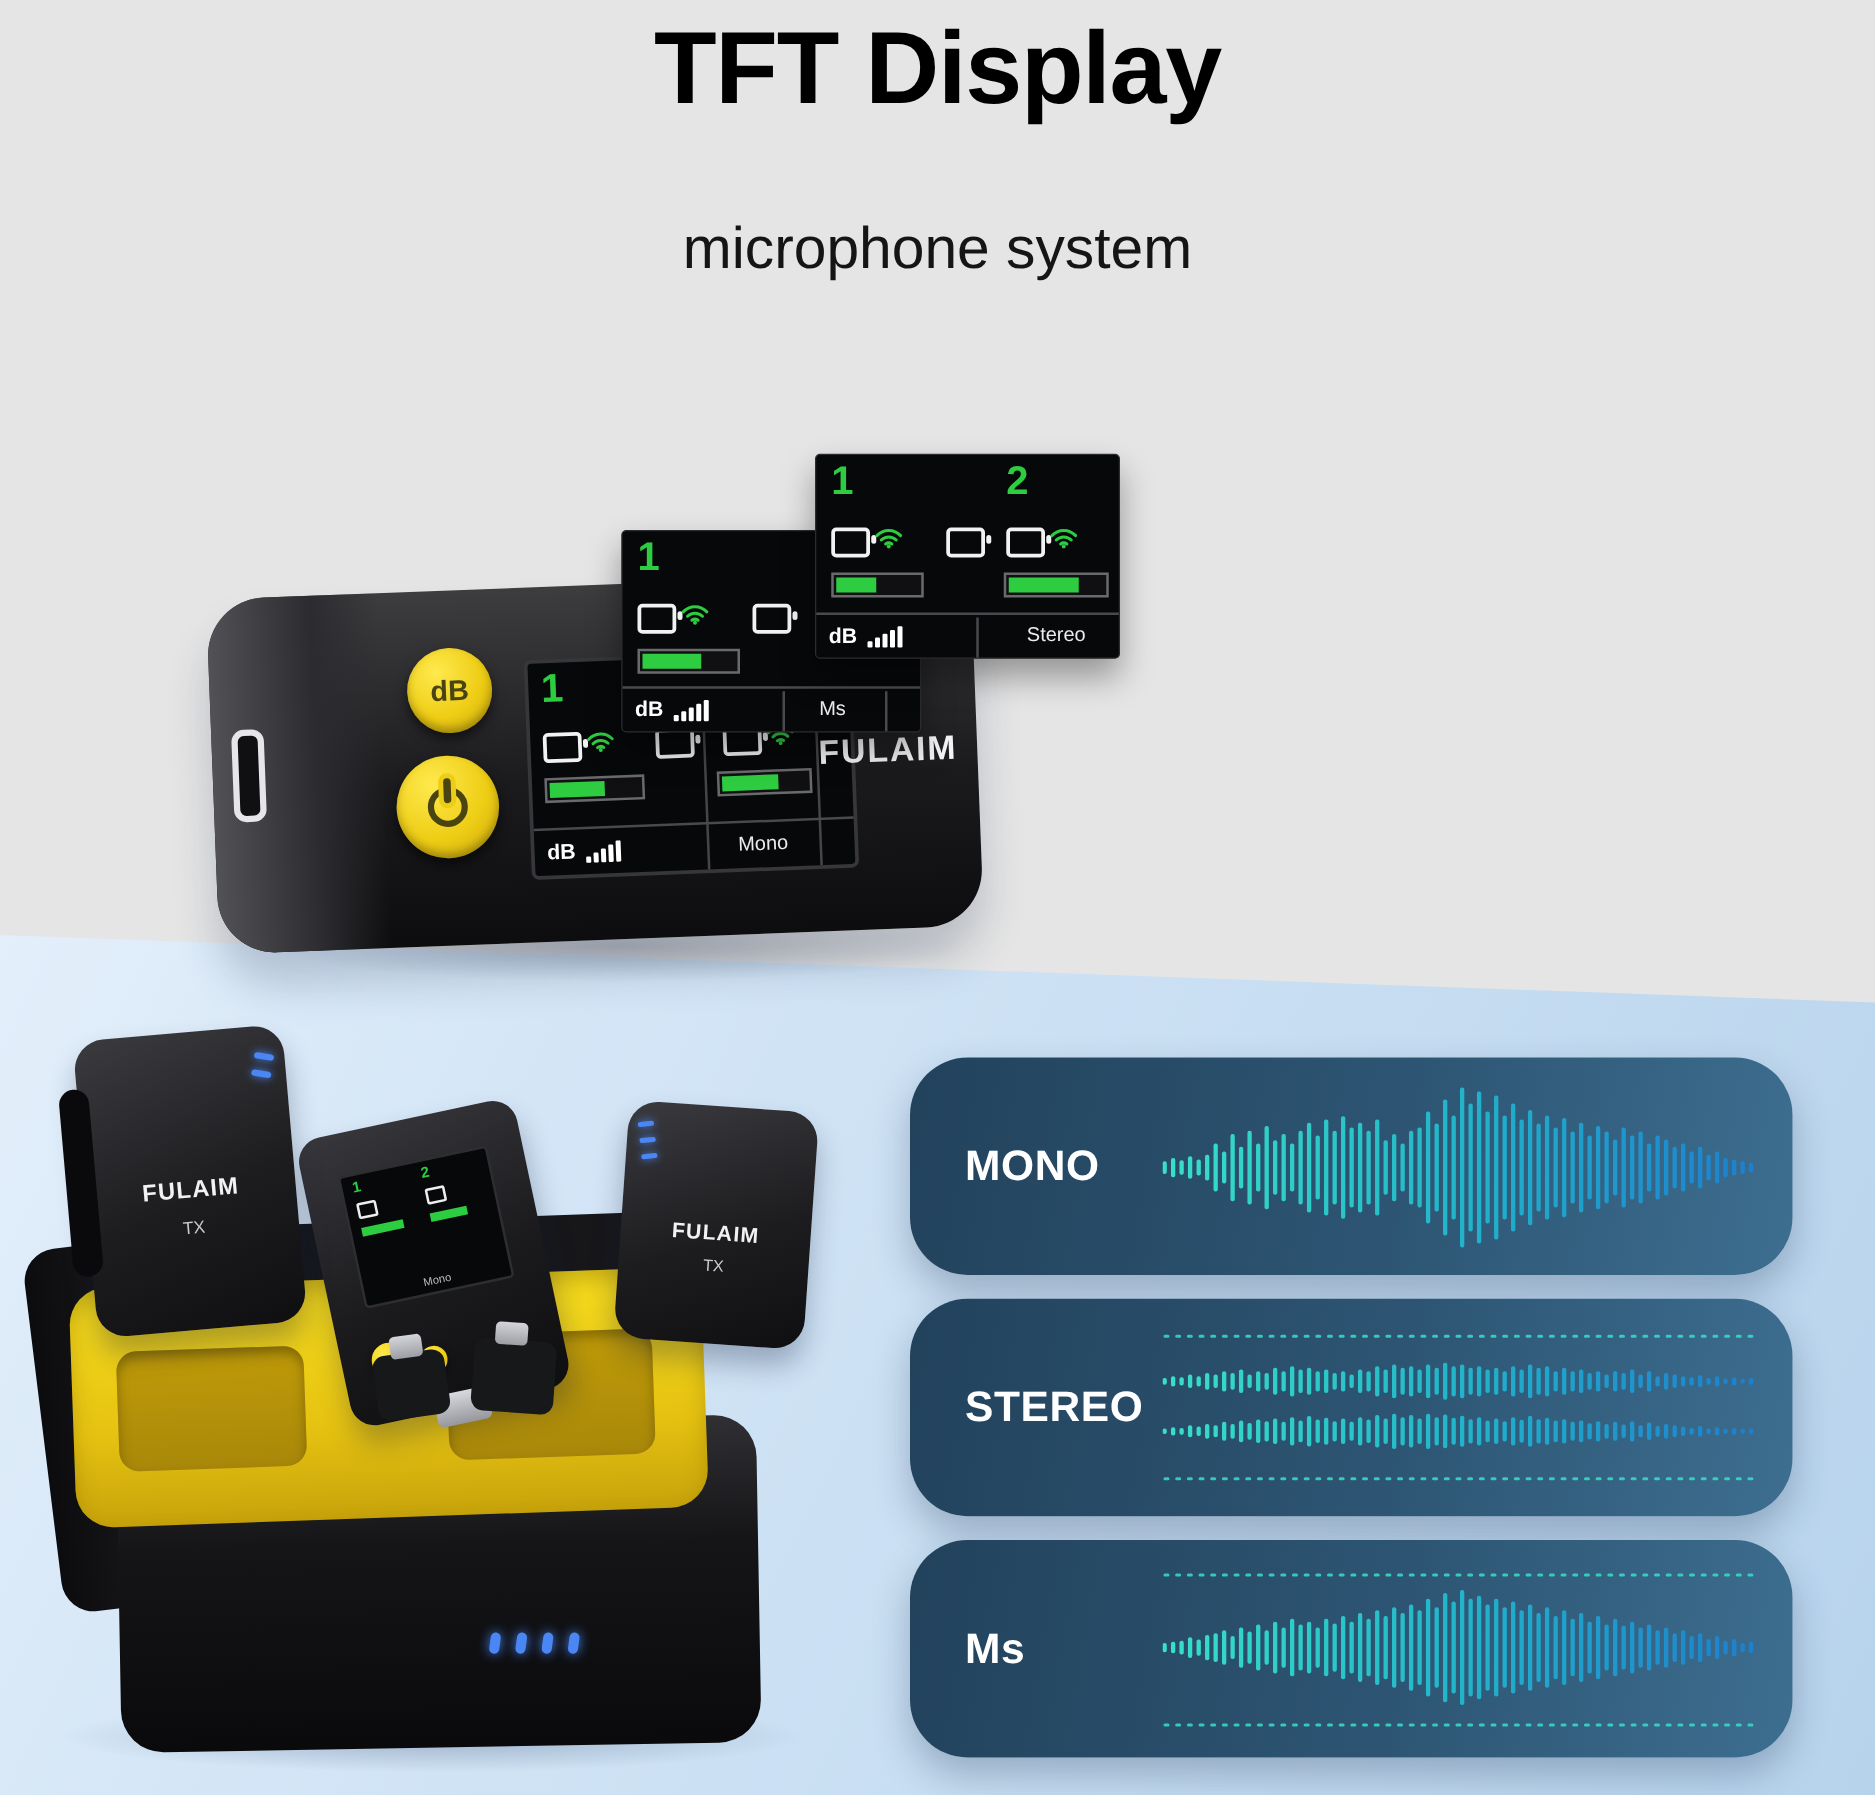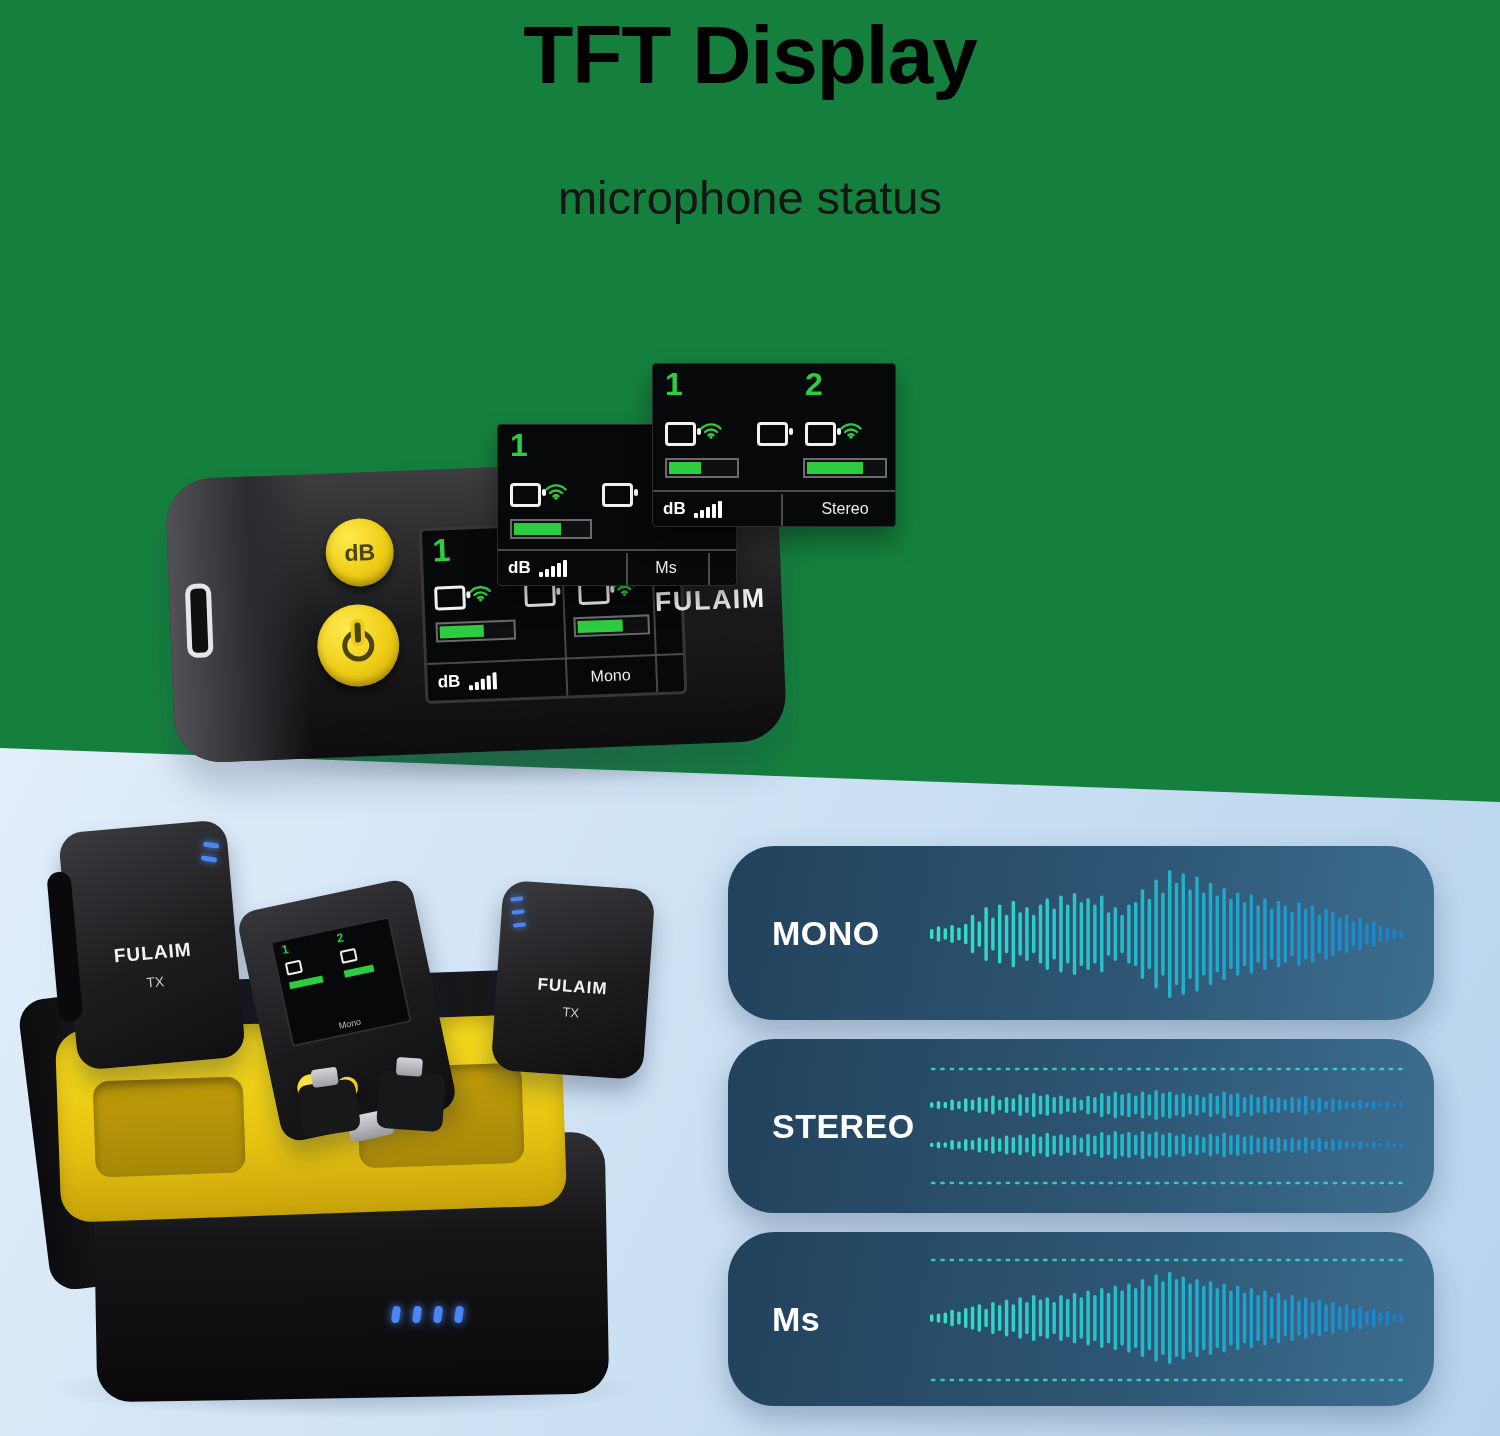--- a/index.html
+++ b/index.html
@@ -1,16 +1,16 @@
 <!DOCTYPE html>
 <html><head>
 <meta charset="utf-8">
 <style>
   html,body{margin:0;padding:0;background:#fff;}
-  .canvas{position:relative;width:1500px;height:1436px;background:#15803d;overflow:hidden;
+  .canvas{position:relative;width:1500px;height:1436px;background:#e5e5e5;overflow:hidden;
           font-family:"Liberation Sans",sans-serif;}
   .bg-bottom{position:absolute;inset:0;
     background:linear-gradient(115deg,#eef5fd 0%,#d6e7f7 35%,#b7d3ec 100%);
     clip-path:polygon(0 748px,1500px 802px,1500px 1436px,0 1436px);}
   
   .hdr{position:absolute;top:0;left:0;right:0;text-align:center;}
   .hdr h1{margin:8px 0 10px;font-size:82px;font-weight:800;letter-spacing:-1px;color:#000;}
   .hdr .sub{font-size:47px;color:#151515;line-height:1.22;font-weight:400;margin:0;}
   
   .rx-shadow{position:absolute;left:215px;top:728px;width:560px;height:58px;
@@ -117,21 +117,21 @@
 </head>
 <body>
 
 <div class="canvas">
   <div class="bg-bottom"></div>
 
   <div class="hdr">
     <h1>TFT Display</h1>
     <p class="sub">
       <br>
-      <span>microphone status</span>
+      <span>microphone system</span>
     </p>
   </div>
 
   <div class="rx-shadow"></div>
 
   <div class="rx-body">
     <div class="rx-endcap">
       <span class="usb-slot"></span>
     </div>
     <div class="btn btn-db">

